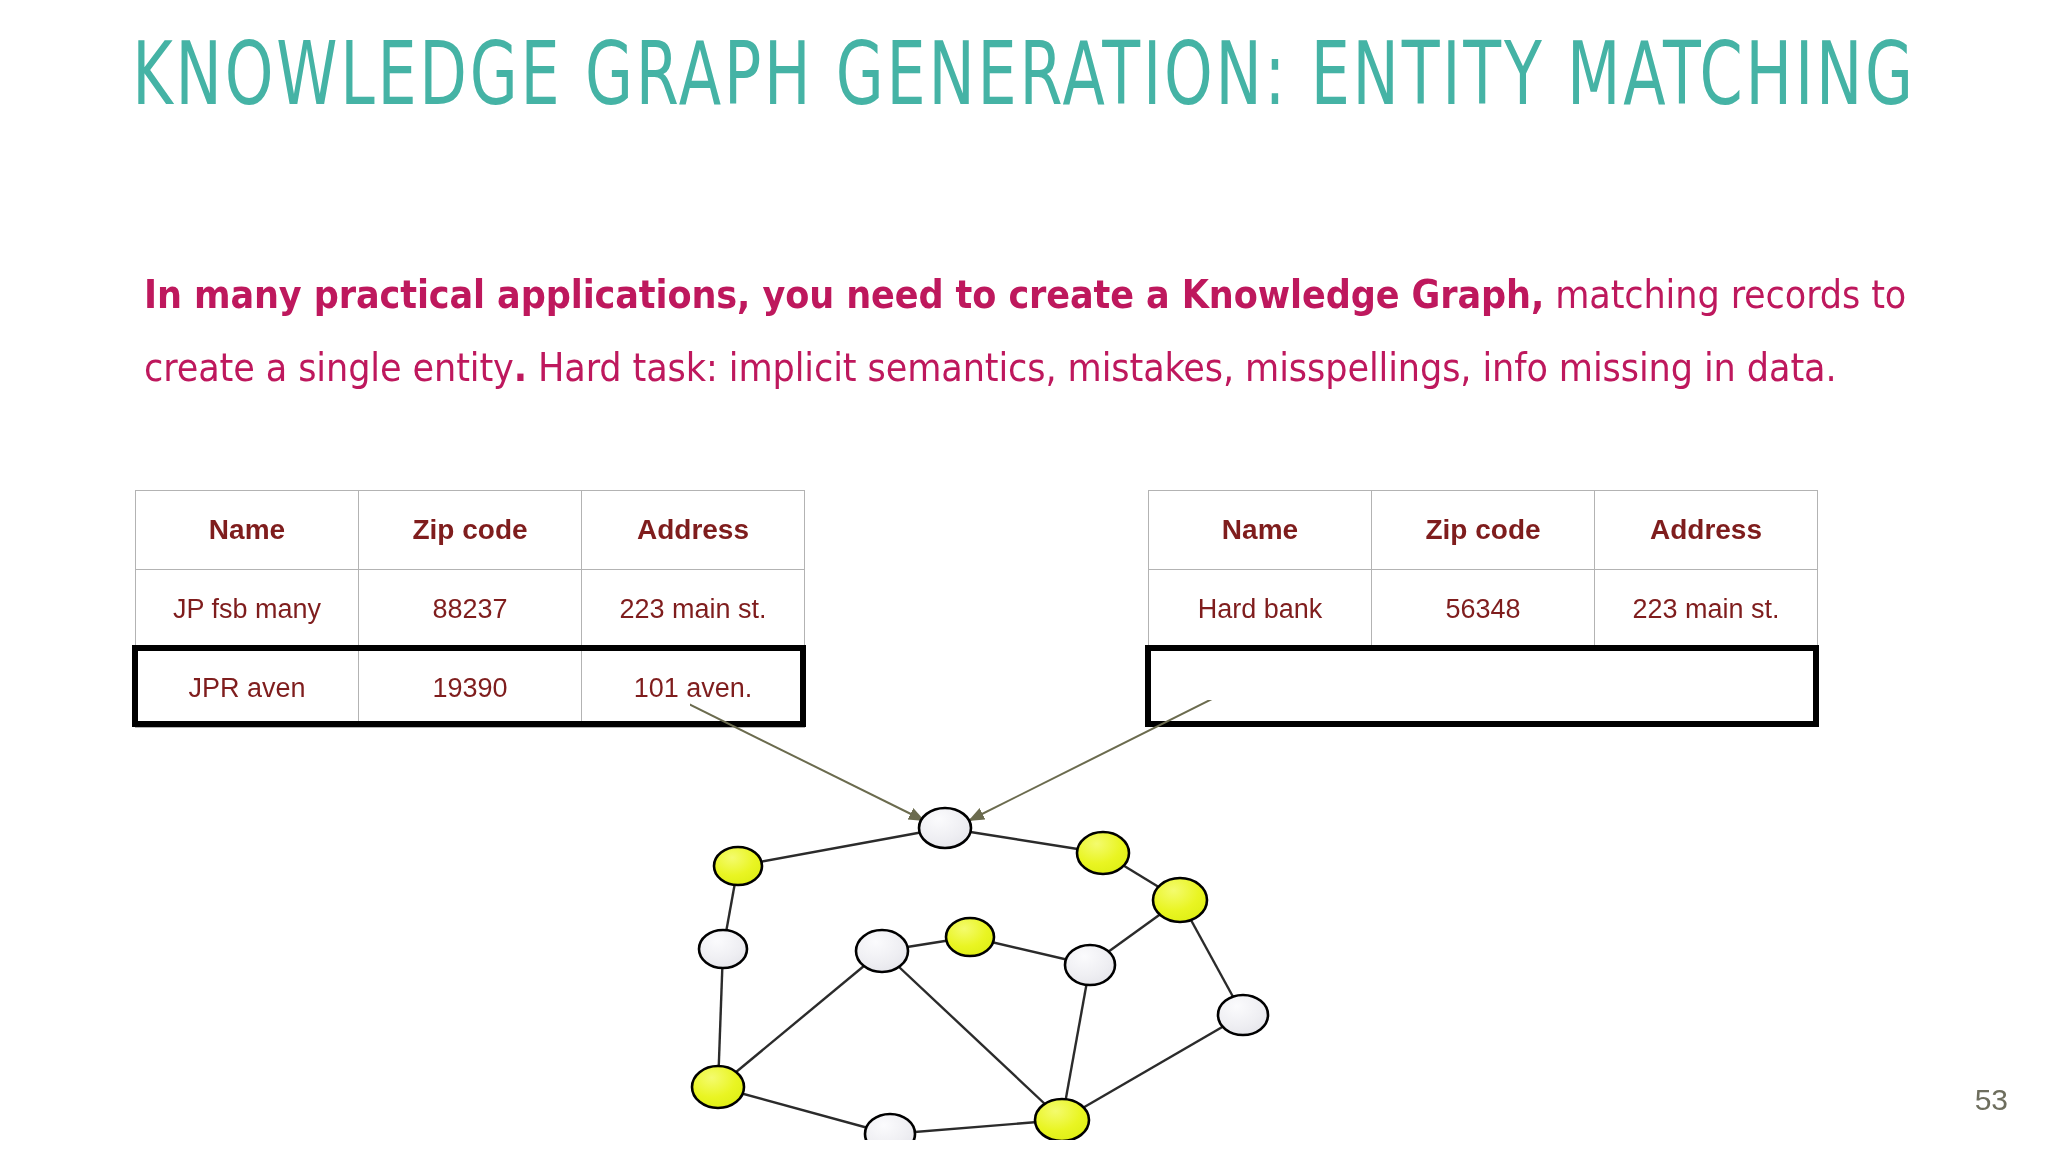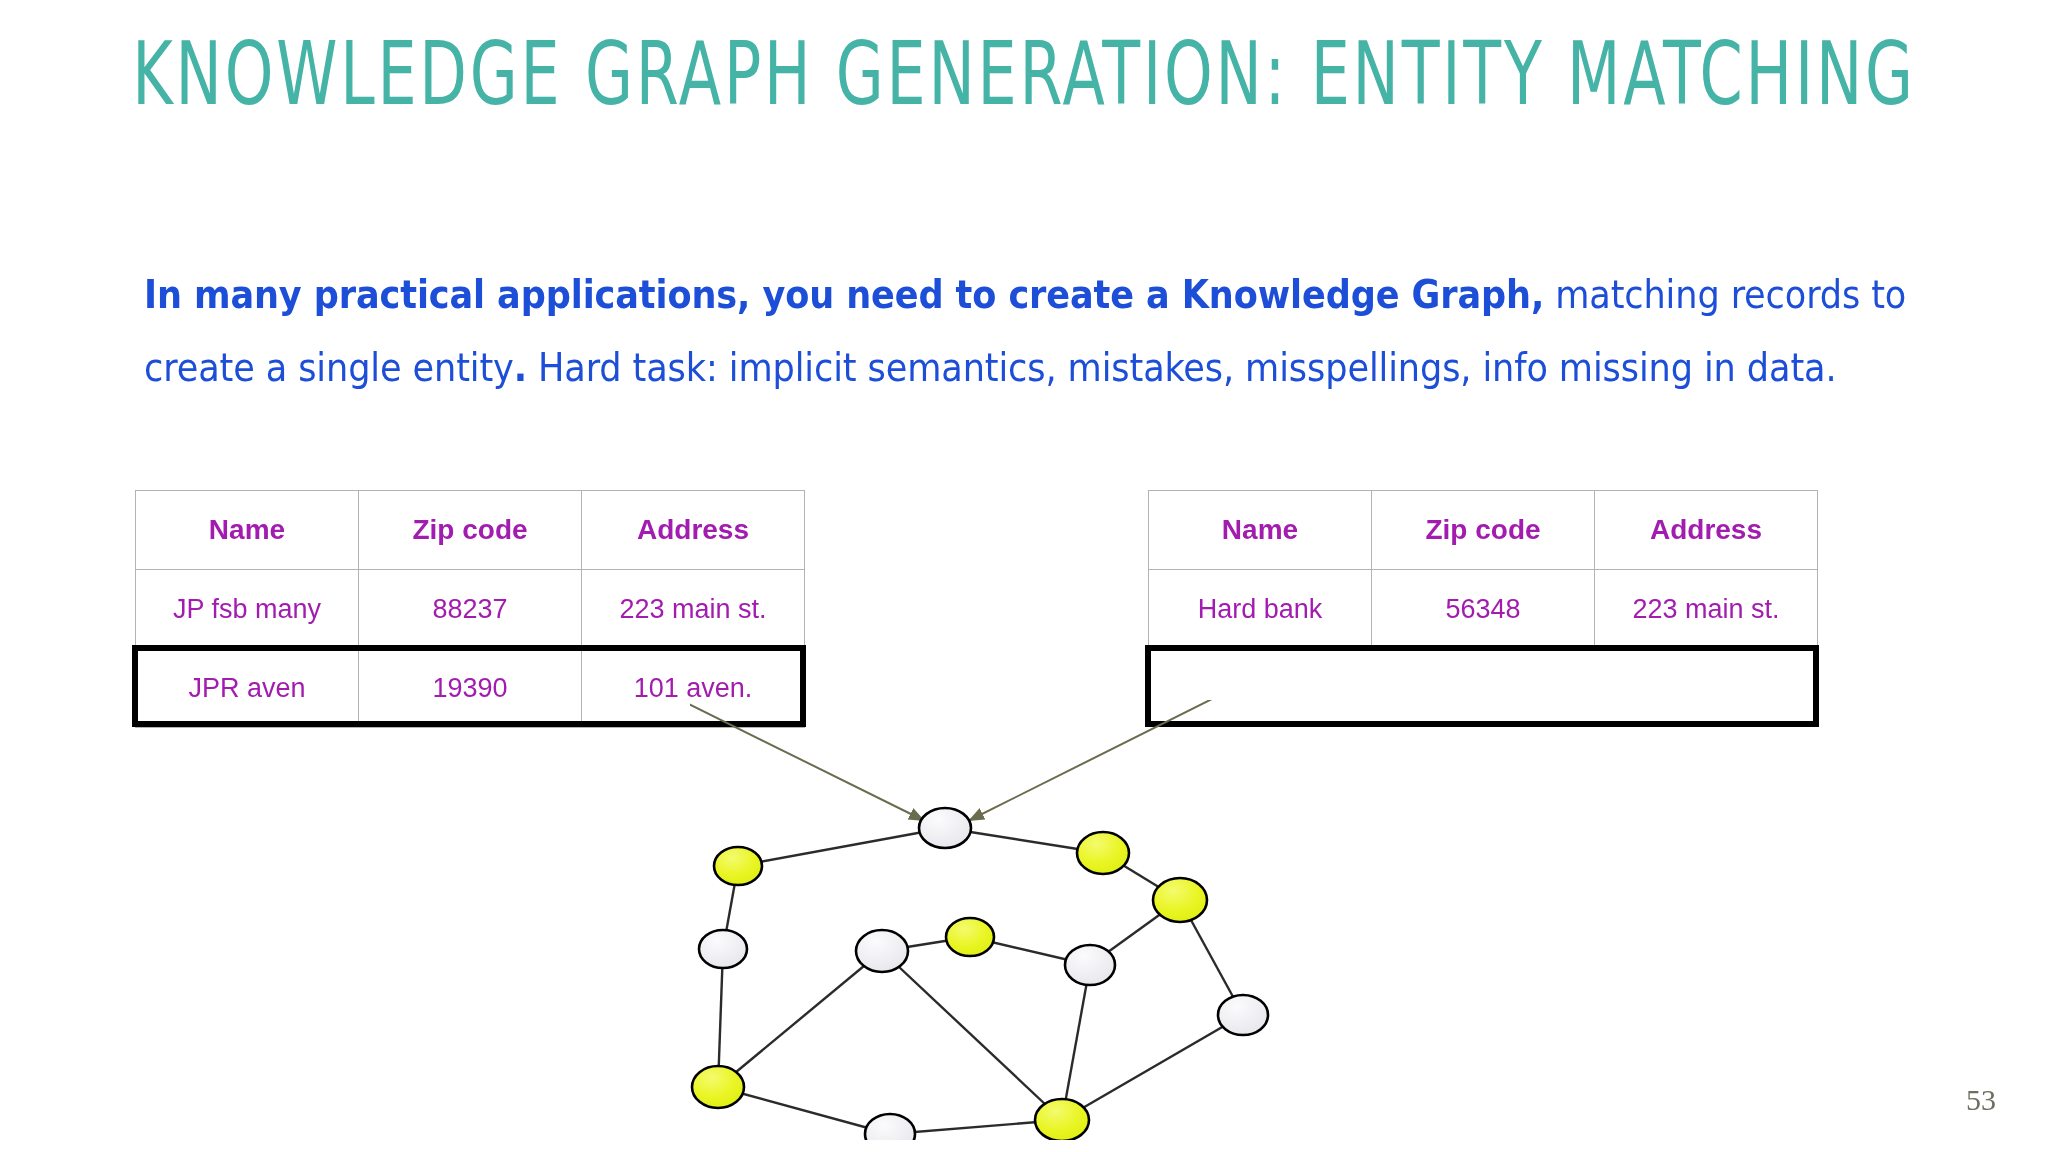--- a/index.html
+++ b/index.html
@@ -36,42 +36,42 @@
 
   
   #body-paragraph {
     position: absolute;
     top: 258px;
     left: 144px;
     width: 1810px;
     font-family: "DejaVu Sans Condensed", "Liberation Sans", sans-serif;
     font-size: 39px;
     line-height: 73px;
-    color: #1d4ed8;
+    color: #be185d;
     letter-spacing: -0.1px;
   }
   #body-paragraph .lead {
     font-weight: bold;
   }
 
   
   .rec-table {
     position: absolute;
     border-collapse: collapse;
     table-layout: fixed;
     font-family: "Liberation Sans", sans-serif;
   }
   #table-left  { top: 490px; left: 135px;  }
   #table-right { top: 490px; left: 1148px; }
 
   .rec-table td, .rec-table th {
     border: 1.5px solid #b3b3b3;
     text-align: center;
     font-size: 27px;
-    color: #a21caf;
+    color: #7f1d1d;
     font-weight: normal;
     padding: 0;
     height: 78px;
     vertical-align: middle;
     background: #ffffff;
   }
   .rec-table th {
     font-weight: bold;
     font-size: 28px;
   }
@@ -94,23 +94,23 @@
     position: absolute;
     top: 700px;
     left: 690px;
     width: 640px;
     height: 440px;
   }
 
   
   #page-number {
     position: absolute;
-    right: 52px;
+    right: 40px;
     bottom: 35px;
-    font-family: Liberation Serif, serif;
+    font-family: Liberation Sans, sans-serif;
     font-size: 30px;
     color: #6e6e5e;
   }
 </style>
 </head>
 <body>
 
 <div id="slide-title">KNOWLEDGE GRAPH GENERATION: ENTITY MATCHING</div>
 
 <div id="body-paragraph">

